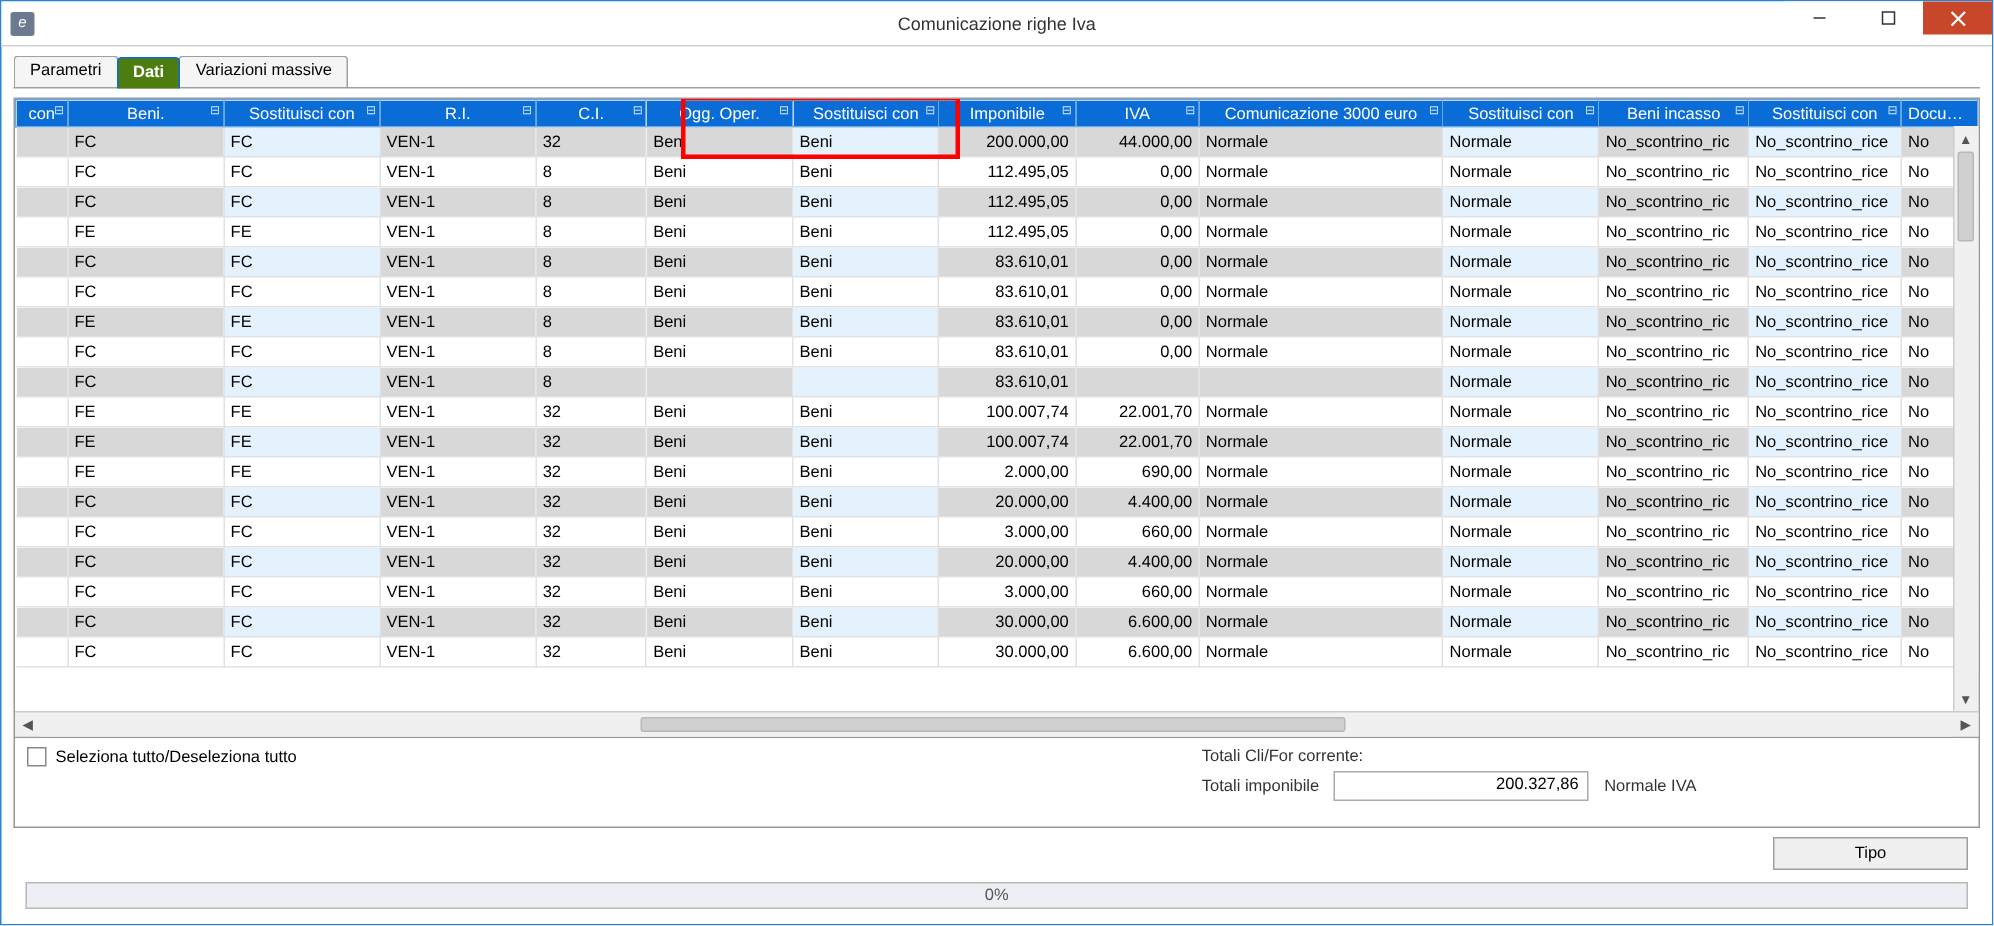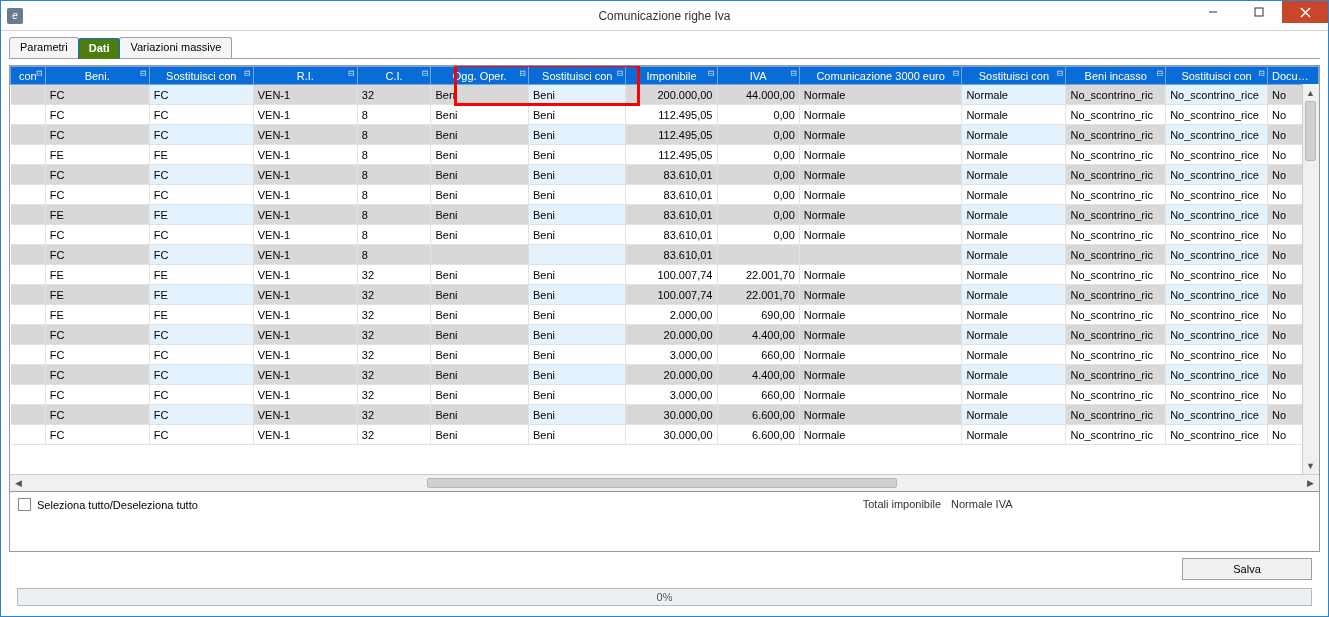--- a/index.html
+++ b/index.html
@@ -438,26 +438,28 @@
         <div class="arrow">▶</div>
       </div>
     </div>
 
     <div class="footer">
       <div class="checkbox">
         <div class="box"></div>
         <span>Seleziona tutto/Deseleziona tutto</span>
       </div>
       <div class="totals">
+        <div class="hdr">Totali Cli/For corrente:</div>
         <div class="lbl">Totali imponibile</div>
+        <div class="field">200.327,86</div>
         <div class="lbl">Normale IVA</div>
       </div>
     </div>
 
     <div class="savebtn">
-      <button>Salva</button>
+      <button>Tipo</button>
     </div>
 
     <div class="progressbar">
       <span>0%</span>
     </div>
   </div>
 </div>
 
 </body></html>

